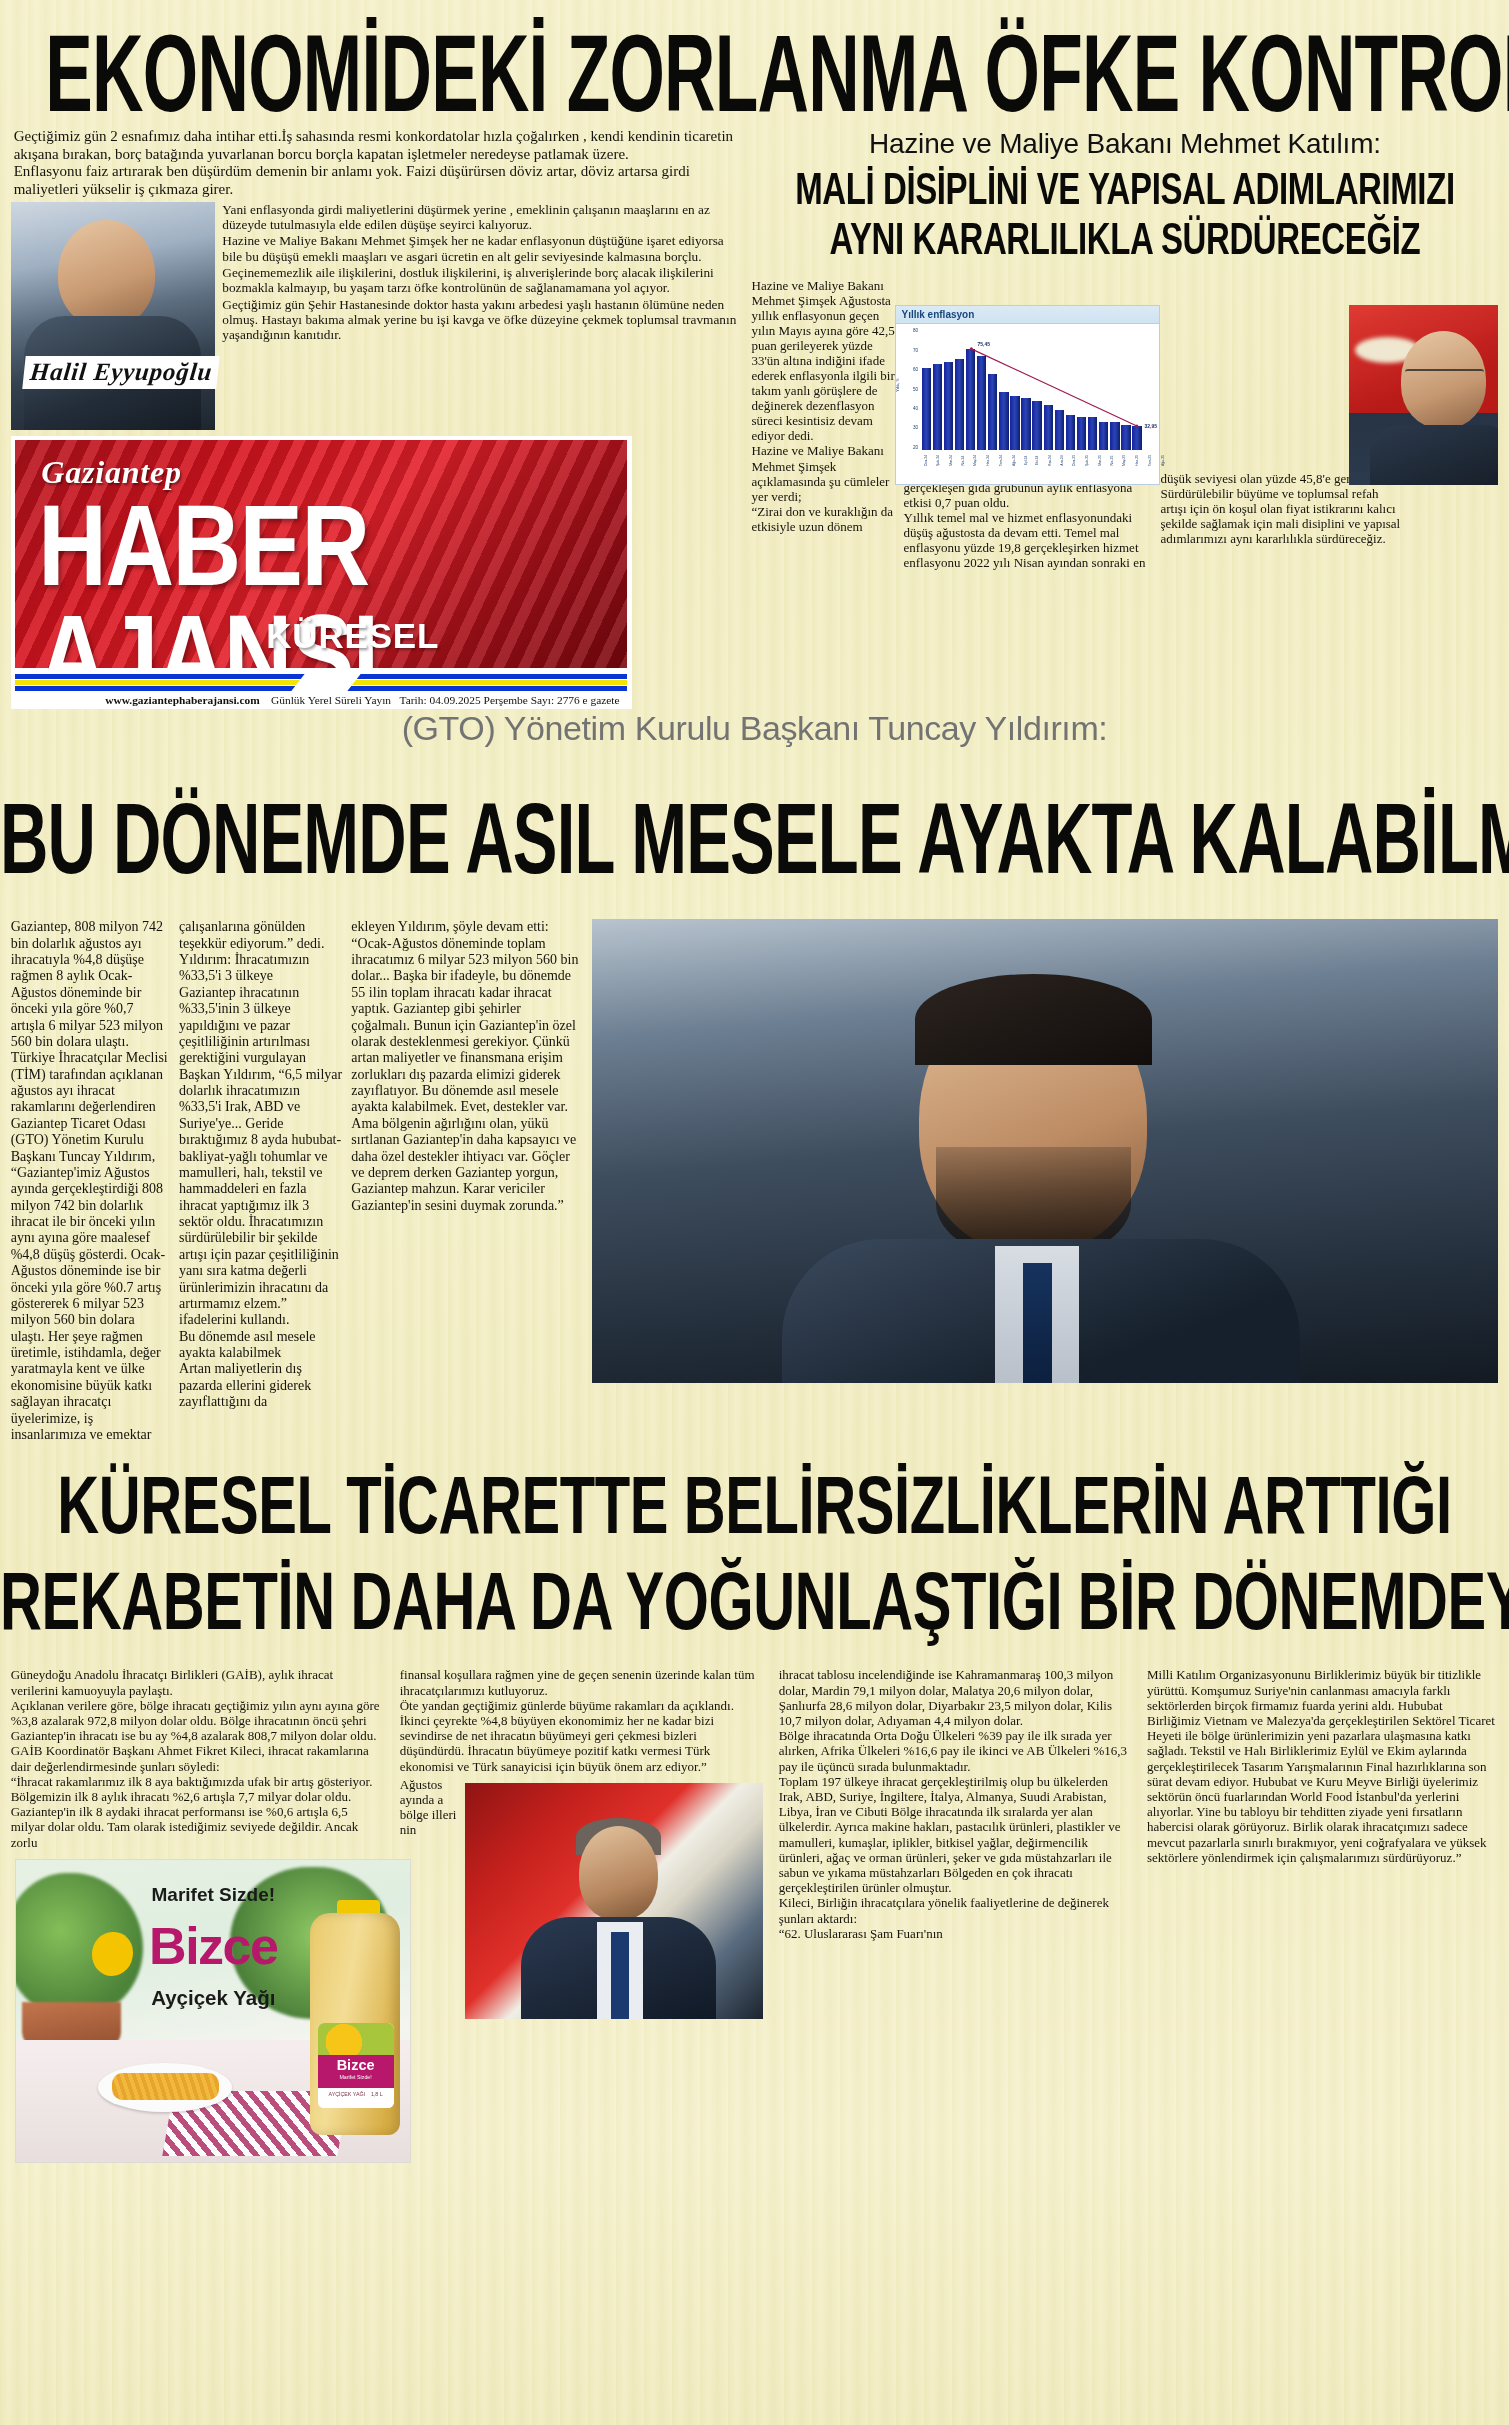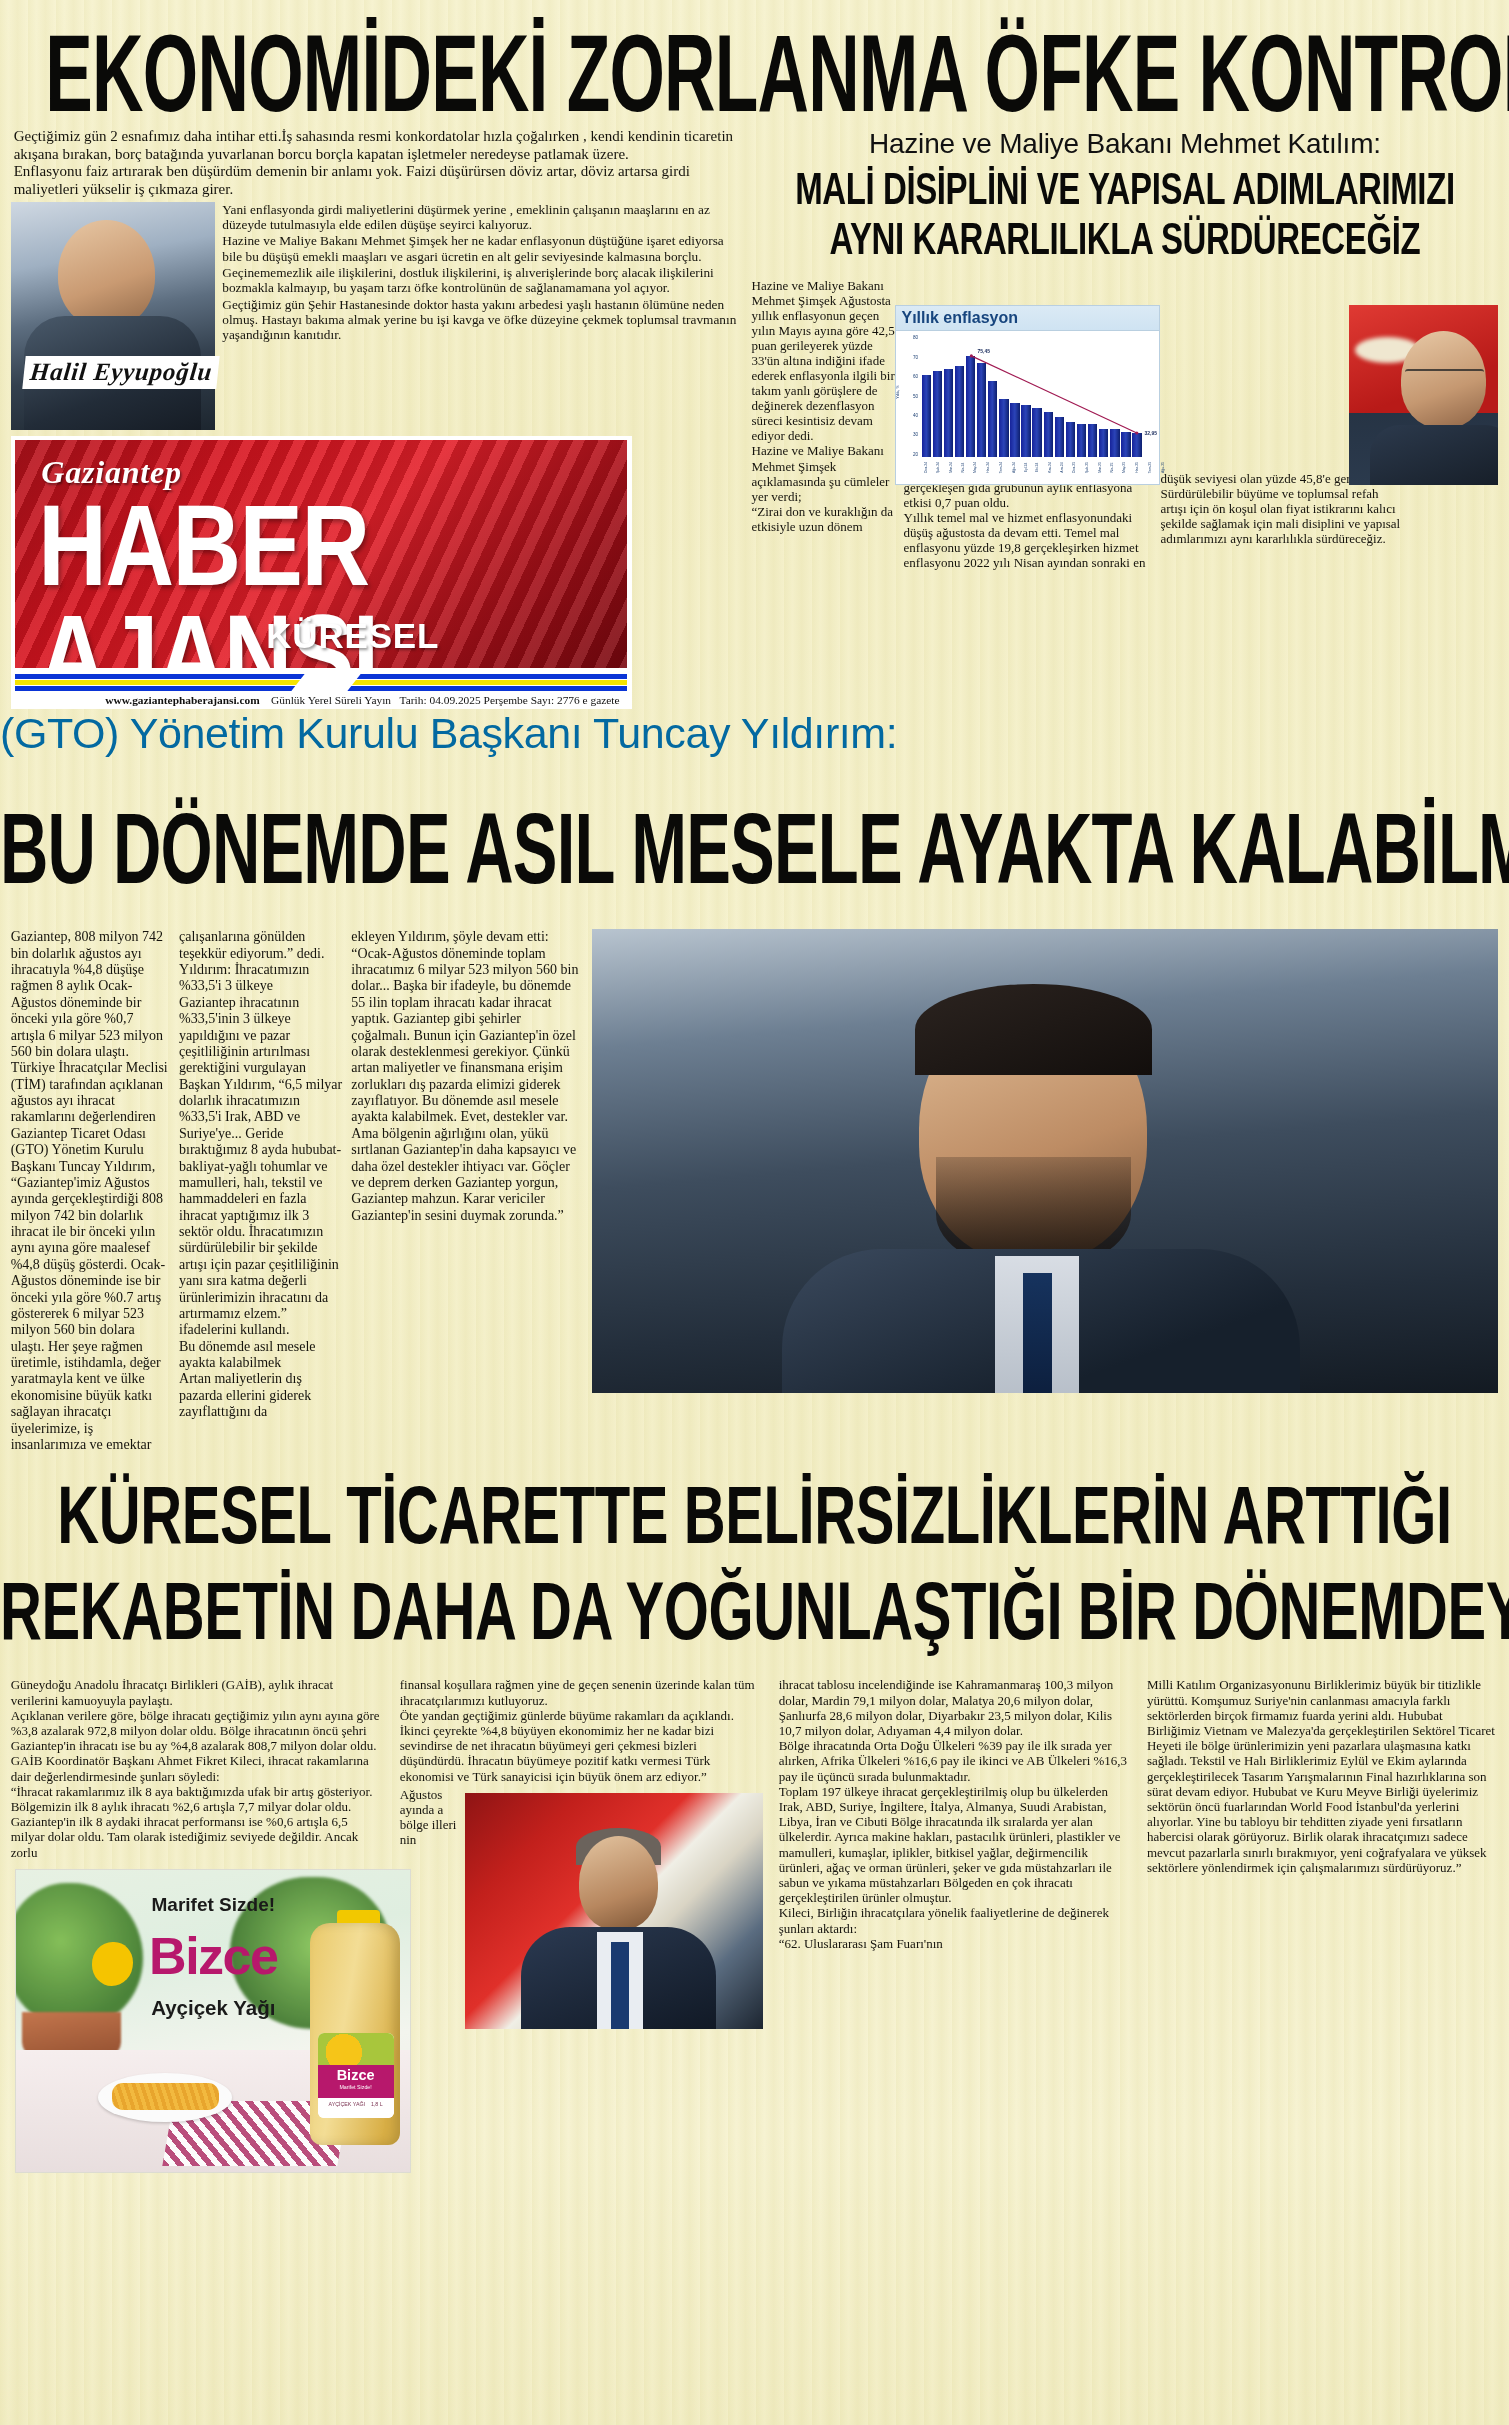--- a/index.html
+++ b/index.html
@@ -163,21 +163,21 @@
     position:absolute; left:152px; top:177px;
     width:265px; height:180px;
     background:#fff;
     border:0.8px solid #b9cfe0;
     z-index:5;
   }
   .chart-title {
     background:linear-gradient(180deg,#dbeaf5,#cfe3f2);
     color:#17457e;
     font-family:"Liberation Sans", sans-serif;
-    font-weight:bold; font-size:16px;
+    font-weight:bold; font-size:10px;
     padding:3px 6px;
     border-bottom:0.8px solid #b9cfe0;
   }
   .chart-plot { position:relative; height:149px; background:#fff; padding:4.6px 3px 0 3px; }
   .chart-yaxis {
     position:absolute; left:4.6px; top:4.6px; bottom:23px; width:18px;
     display:flex; flex-direction:column; justify-content:space-between;
     font-size:4.6px; color:#1b3f73; text-align:right; font-family:"Liberation Sans",sans-serif;
   }
   .chart-ylabel {
@@ -218,21 +218,21 @@
   }
   .sim-photo .flagred { position:absolute; left:0; top:0; width:100%; height:60%; background:linear-gradient(160deg,#e03a33,#b81a18 70%); }
   .sim-photo .flagwht { position:absolute; left:6px; top:32px; width:65px; height:26px; background:#efe7d0; border-radius:50%; filter:blur(2.3px); }
   .sim-photo .head { position:absolute; left:52px; top:26px; width:85px; height:97px; border-radius:50% 50% 44% 44%; background:linear-gradient(160deg,#e8c9a6,#c59871 60%,#8d6345); }
   .sim-photo .glass { position:absolute; left:56px; top:64px; width:79px; height:12px; border-top:2.3px solid rgba(40,40,40,.8); border-radius:3px; }
   .sim-photo .suit { position:absolute; left:21px; top:120px; width:145px; height:68px; background:linear-gradient(160deg,#2c3a4d,#141b24); border-radius:30px 30px 0 0; }
 
   
   .gto-kicker {
     font-family:"Liberation Sans", sans-serif;
-    font-size:43px; text-align:left; color:#0369a1;
+    font-size:34px; text-align:center; color:#737373;
     margin-top:7.6px; letter-spacing:-0.4px;
   }
   .gto-head {
     font-family:"Liberation Sans", sans-serif;
     font-weight:bold; font-size:67px;
     text-align:center; color:#0a0a08;
     transform:scaleY(1.5); transform-origin:center top;
     margin-top:32px; letter-spacing:-0.8px;
     white-space:nowrap;
   }

